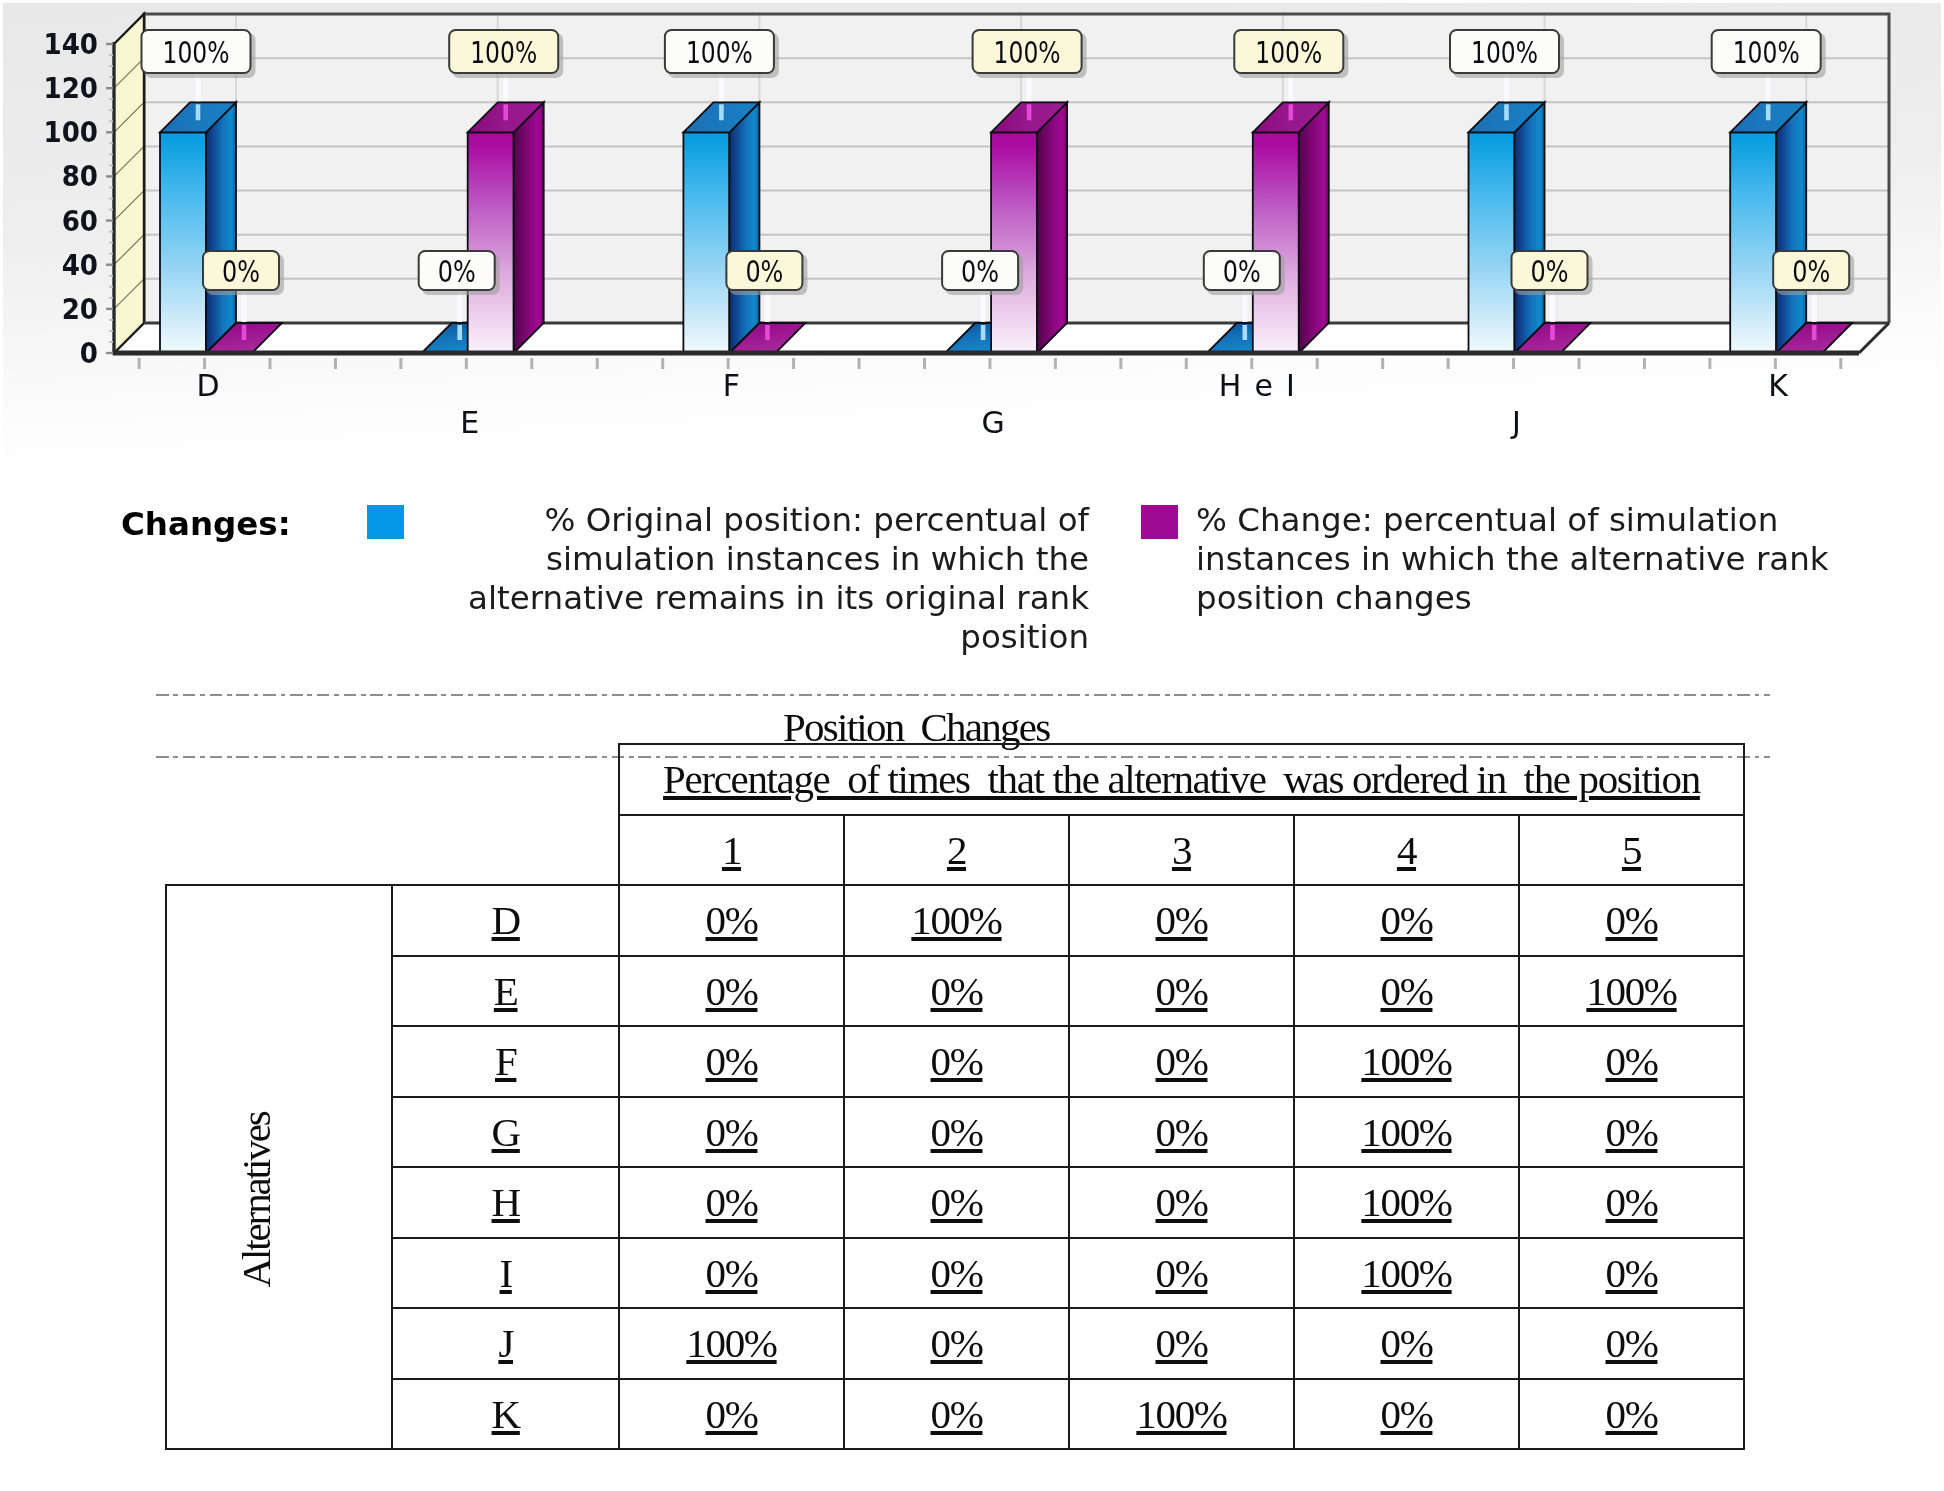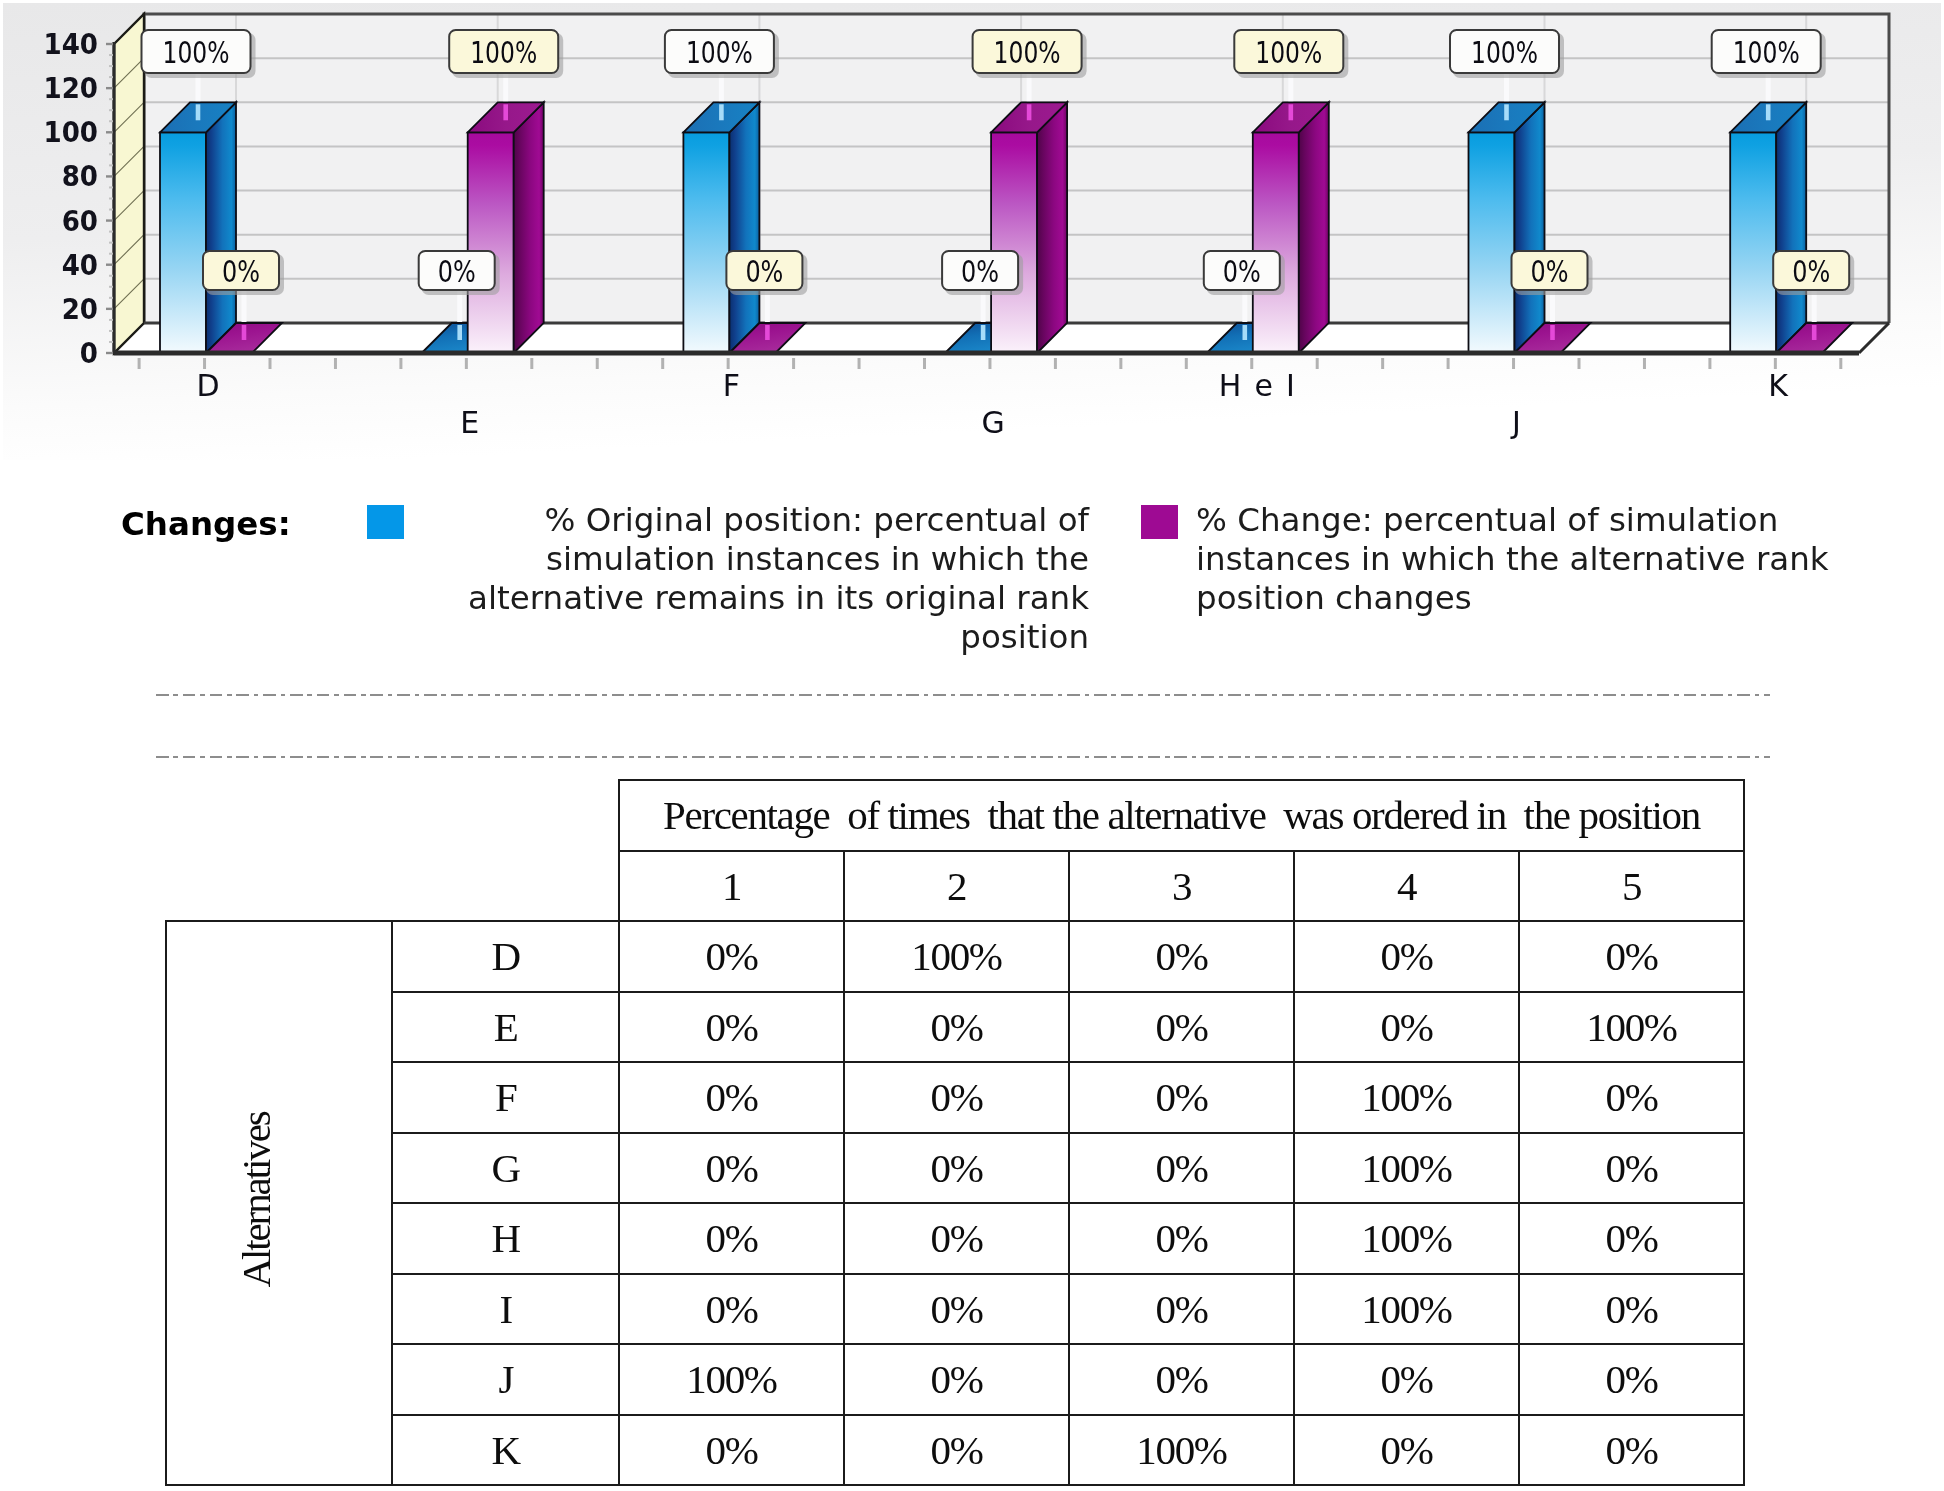--- a/index.html
+++ b/index.html
@@ -32,22 +32,22 @@
       #8d8d8d 0px, #8d8d8d 12.7px,
       rgba(0,0,0,0) 12.7px, rgba(0,0,0,0) 17.4px,
       #8d8d8d 17.4px, #8d8d8d 22.1px,
       rgba(0,0,0,0) 22.1px, rgba(0,0,0,0) 26.8px);}
   .section-rule-top{top:694px;}
   .section-rule-bottom{top:756px;}
   .section-title{position:absolute;left:783px;top:703px;
     font-family:"Liberation Serif",serif;font-size:41px;letter-spacing:-1.75px;color:#0b0b0b;white-space:pre;}
 
   
-  .ptable{position:absolute;left:165px;top:779px;border-collapse:collapse;table-layout:fixed;width:1580px;
-    font-family:"Liberation Serif",serif;font-size:41px;letter-spacing:-1.35px;color:#0d0d0d;}
+  .ptable{position:absolute;left:165px;top:743px;border-collapse:collapse;table-layout:fixed;width:1580px;
+    font-family:"Liberation Serif",serif;font-size:41px;letter-spacing:-1.35px;color:#0d0d0d;text-decoration:underline;}
   .ptable td{border:2px solid #1b1b1b;text-align:center;padding:0;height:68.5px;line-height:64px;white-space:pre;vertical-align:middle;}
   .ptable td.blank{border:none;}
   .rowgroup-label{position:absolute;left:256px;top:1200px;transform:translate(-50%,-50%) rotate(-90deg);
     font-family:"Liberation Serif",serif;font-size:41px;letter-spacing:-2.1px;color:#0d0d0d;white-space:nowrap;}
 
 </style>
 </head>
 <body>
 
 <div id="root">
@@ -345,20 +345,21 @@
       <span class="swatch swatch-blue"></span>
       <span class="legend-text">% Original position: percentual of simulation instances in which the alternative remains in its original rank position</span>
     </div>
     <div class="legend-entry legend-entry-2">
       <span class="swatch swatch-purple"></span>
       <span class="legend-text">% Change: percentual of simulation instances in which the alternative rank position changes</span>
     </div>
   </div>
 
   <div class="section-rule section-rule-top"></div>
+  <div class="section-title">Position  Changes</div>
   <div class="section-rule section-rule-bottom"></div>
 
   <table class="ptable">
     <tbody id="tbody">
         <tr>
           <td class="blank" rowspan="2" style="width: 226.4px;"></td>
           <td class="blank" rowspan="2" style="width: 225.6px;"></td>
           <td colspan="5">Percentage  of times  that the alternative  was ordered in  the position</td>
         </tr>
         <tr>

